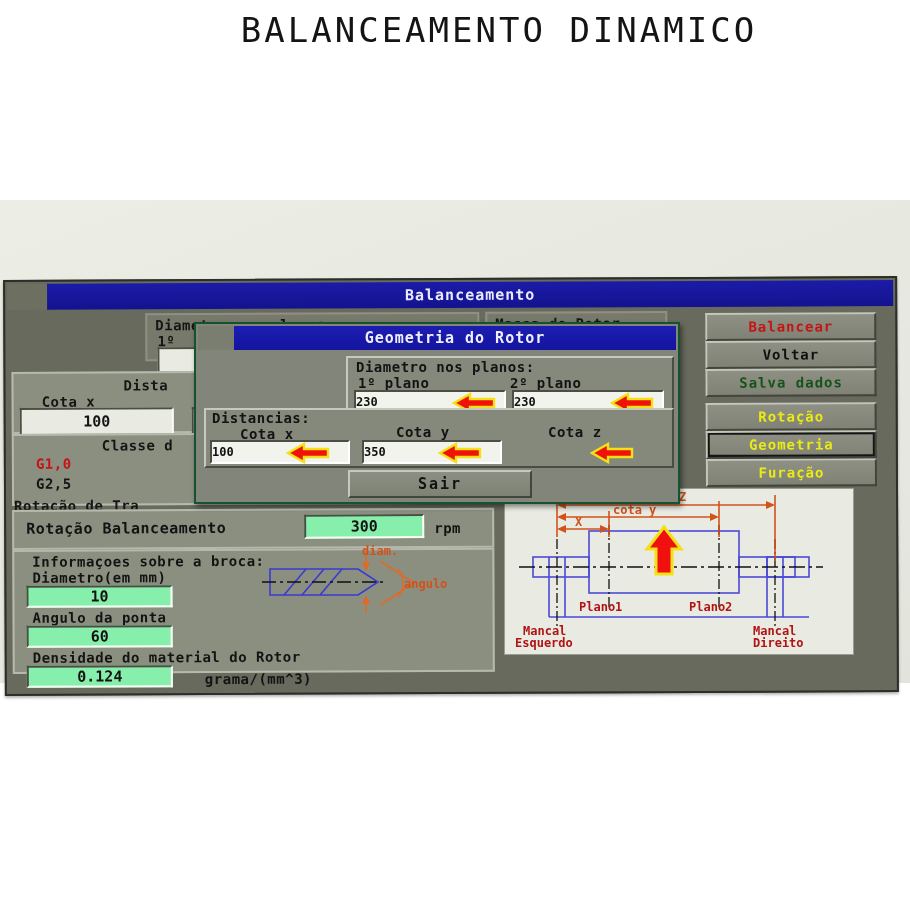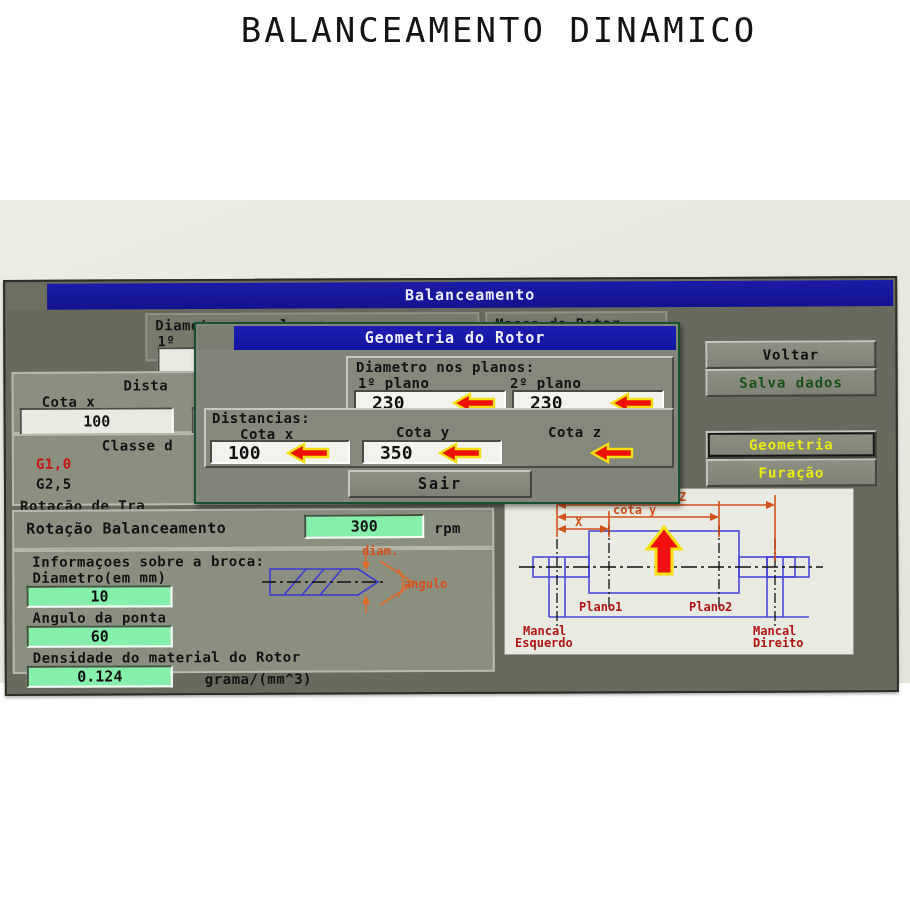--- a/index.html
+++ b/index.html
@@ -91,21 +91,21 @@
   }
   .dlg-label{
     position:absolute;color:#131313;font-size:14px;font-weight:bold;
     letter-spacing:0.5px;white-space:nowrap;
   }
   .dlg-input{
     position:absolute;height:24px;background:#f2f3ec;
     border-top:2px solid #4c4e45;border-left:2px solid #4c4e45;
     border-right:2px solid #ffffff;border-bottom:2px solid #ffffff;
     display:flex;align-items:center;
-    font-size:18px;font-weight:bold;color:#101010;padding-left:16px;
+    font-size:12px;font-weight:bold;color:#101010;padding-left:0;
     box-sizing:border-box;
   }
   .dlg-btn{
     position:absolute;background:linear-gradient(#8c9082,#7e8274);
     border-top:2px solid #c6c9bd;border-left:2px solid #c6c9bd;
     border-right:2px solid #44463d;border-bottom:2px solid #44463d;
     display:flex;align-items:center;justify-content:center;
     font-size:15px;font-weight:bold;letter-spacing:2px;color:#121212;
   }
 
@@ -157,44 +157,50 @@
   <div class="panel" style="left:6px;top:90px;width:466px;height:58px;"></div>
   <div class="bg-label" style="left:118px;top:96px;">Dista</div>
   <div class="bg-label" style="left:36px;top:112px;">Cota x</div>
   <div class="bg-field" style="left:14px;top:126px;width:150px;height:24px;">100</div>
   <div class="bg-field" style="left:186px;top:126px;width:60px;height:24px;"></div>
 
   <div class="panel" style="left:6px;top:152px;width:466px;height:68px;border:2px solid #b6b9ac;"></div>
   <div class="bg-label" style="left:96px;top:156px;">Classe d</div>
   <div class="bg-label" style="left:30px;top:174px;color:#c61414;">G1,0</div>
   <div class="bg-label" style="left:30px;top:194px;">G2,5</div>
-  <div class="bg-label" style="left:14px;top:216px;">Rotação de Tra</div>
+  <div class="bg-label" style="left:8px;top:216px;">Rotação de Tra</div>
 
   <div class="bg-label" style="left:596px;top:192px;">o Rotor</div>
 
   <div class="panel" style="left:6px;top:228px;width:478px;height:36px;background:#8b8f80;"></div>
   <div class="info-label" style="left:20px;top:238px;font-size:15px;">Rotação Balanceamento</div>
   <div class="info-field" style="left:298px;top:234px;width:120px;height:24px;">300</div>
   <div class="info-label" style="left:428px;top:240px;">rpm</div>
 
   <div class="panel" style="left:6px;top:268px;width:478px;height:120px;background:#8b8f80;"></div>
   <div class="info-label" style="left:26px;top:272px;">Informaçoes sobre a broca:</div>
   <div class="info-label" style="left:26px;top:288px;">Diametro(em mm)</div>
   <div class="info-field" style="left:20px;top:304px;width:146px;">10</div>
   <div class="info-label" style="left:26px;top:328px;">Angulo da ponta</div>
   <div class="info-field" style="left:20px;top:344px;width:146px;">60</div>
   <div class="info-label" style="left:26px;top:368px;">Densidade do material do Rotor</div>
   <div class="info-field" style="left:20px;top:384px;width:146px;">0.124</div>
   <div class="info-label" style="left:198px;top:390px;">grama/(mm^3)</div>
 
+  <div class="side-btn" style="top:34px;color:#c61414;">
+      <span>Balancear</span>
+    </div>
   <div class="side-btn" style="top:62px;color:#101010;">
       <span>Voltar</span>
     </div>
   <div class="side-btn" style="top:90px;color:#17521b;">
       <span>Salva dados</span>
+    </div>
+  <div class="side-btn" style="top:124px;color:#eaea16;">
+      <span>Rotação</span>
     </div>
   <div class="side-btn" style="top:180px;color:#eaea16;">
       <span>Furação</span>
     </div>
   <div class="side-btn focused" style="top:152px;color:#eaea16;">
       <span>Geometria</span>
     </div>
 </div>
 
 <div class="drill">

